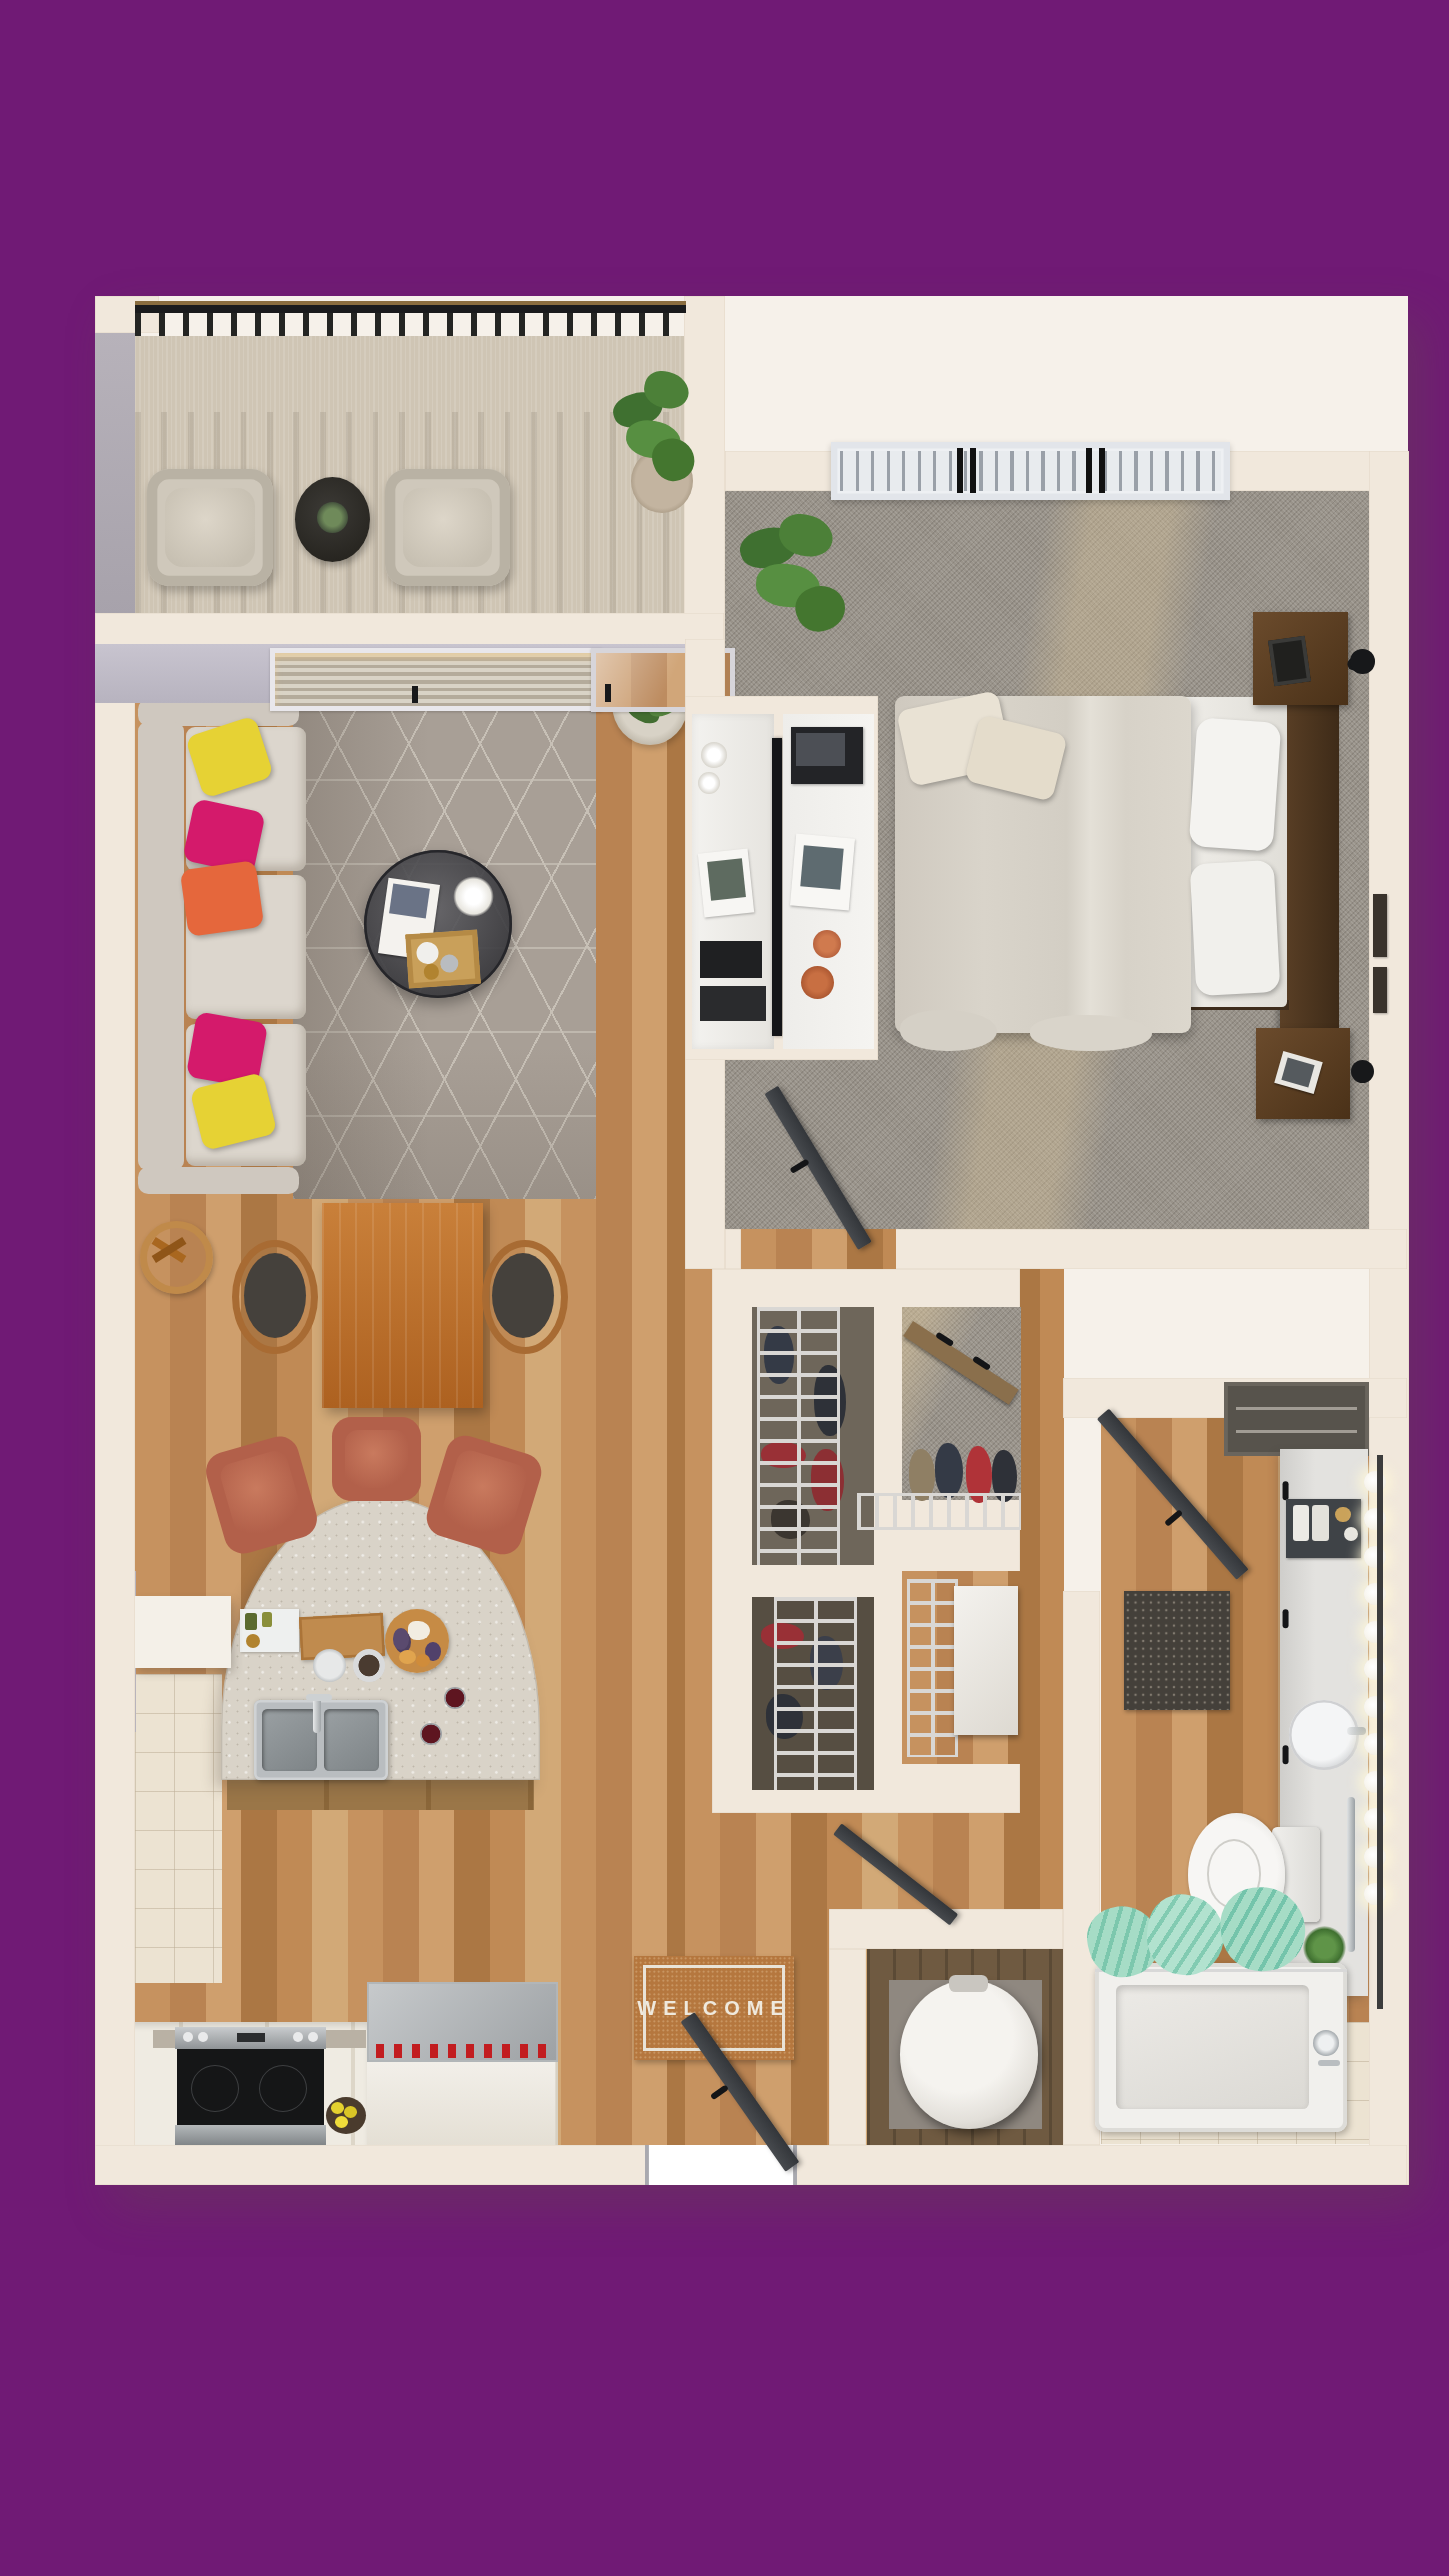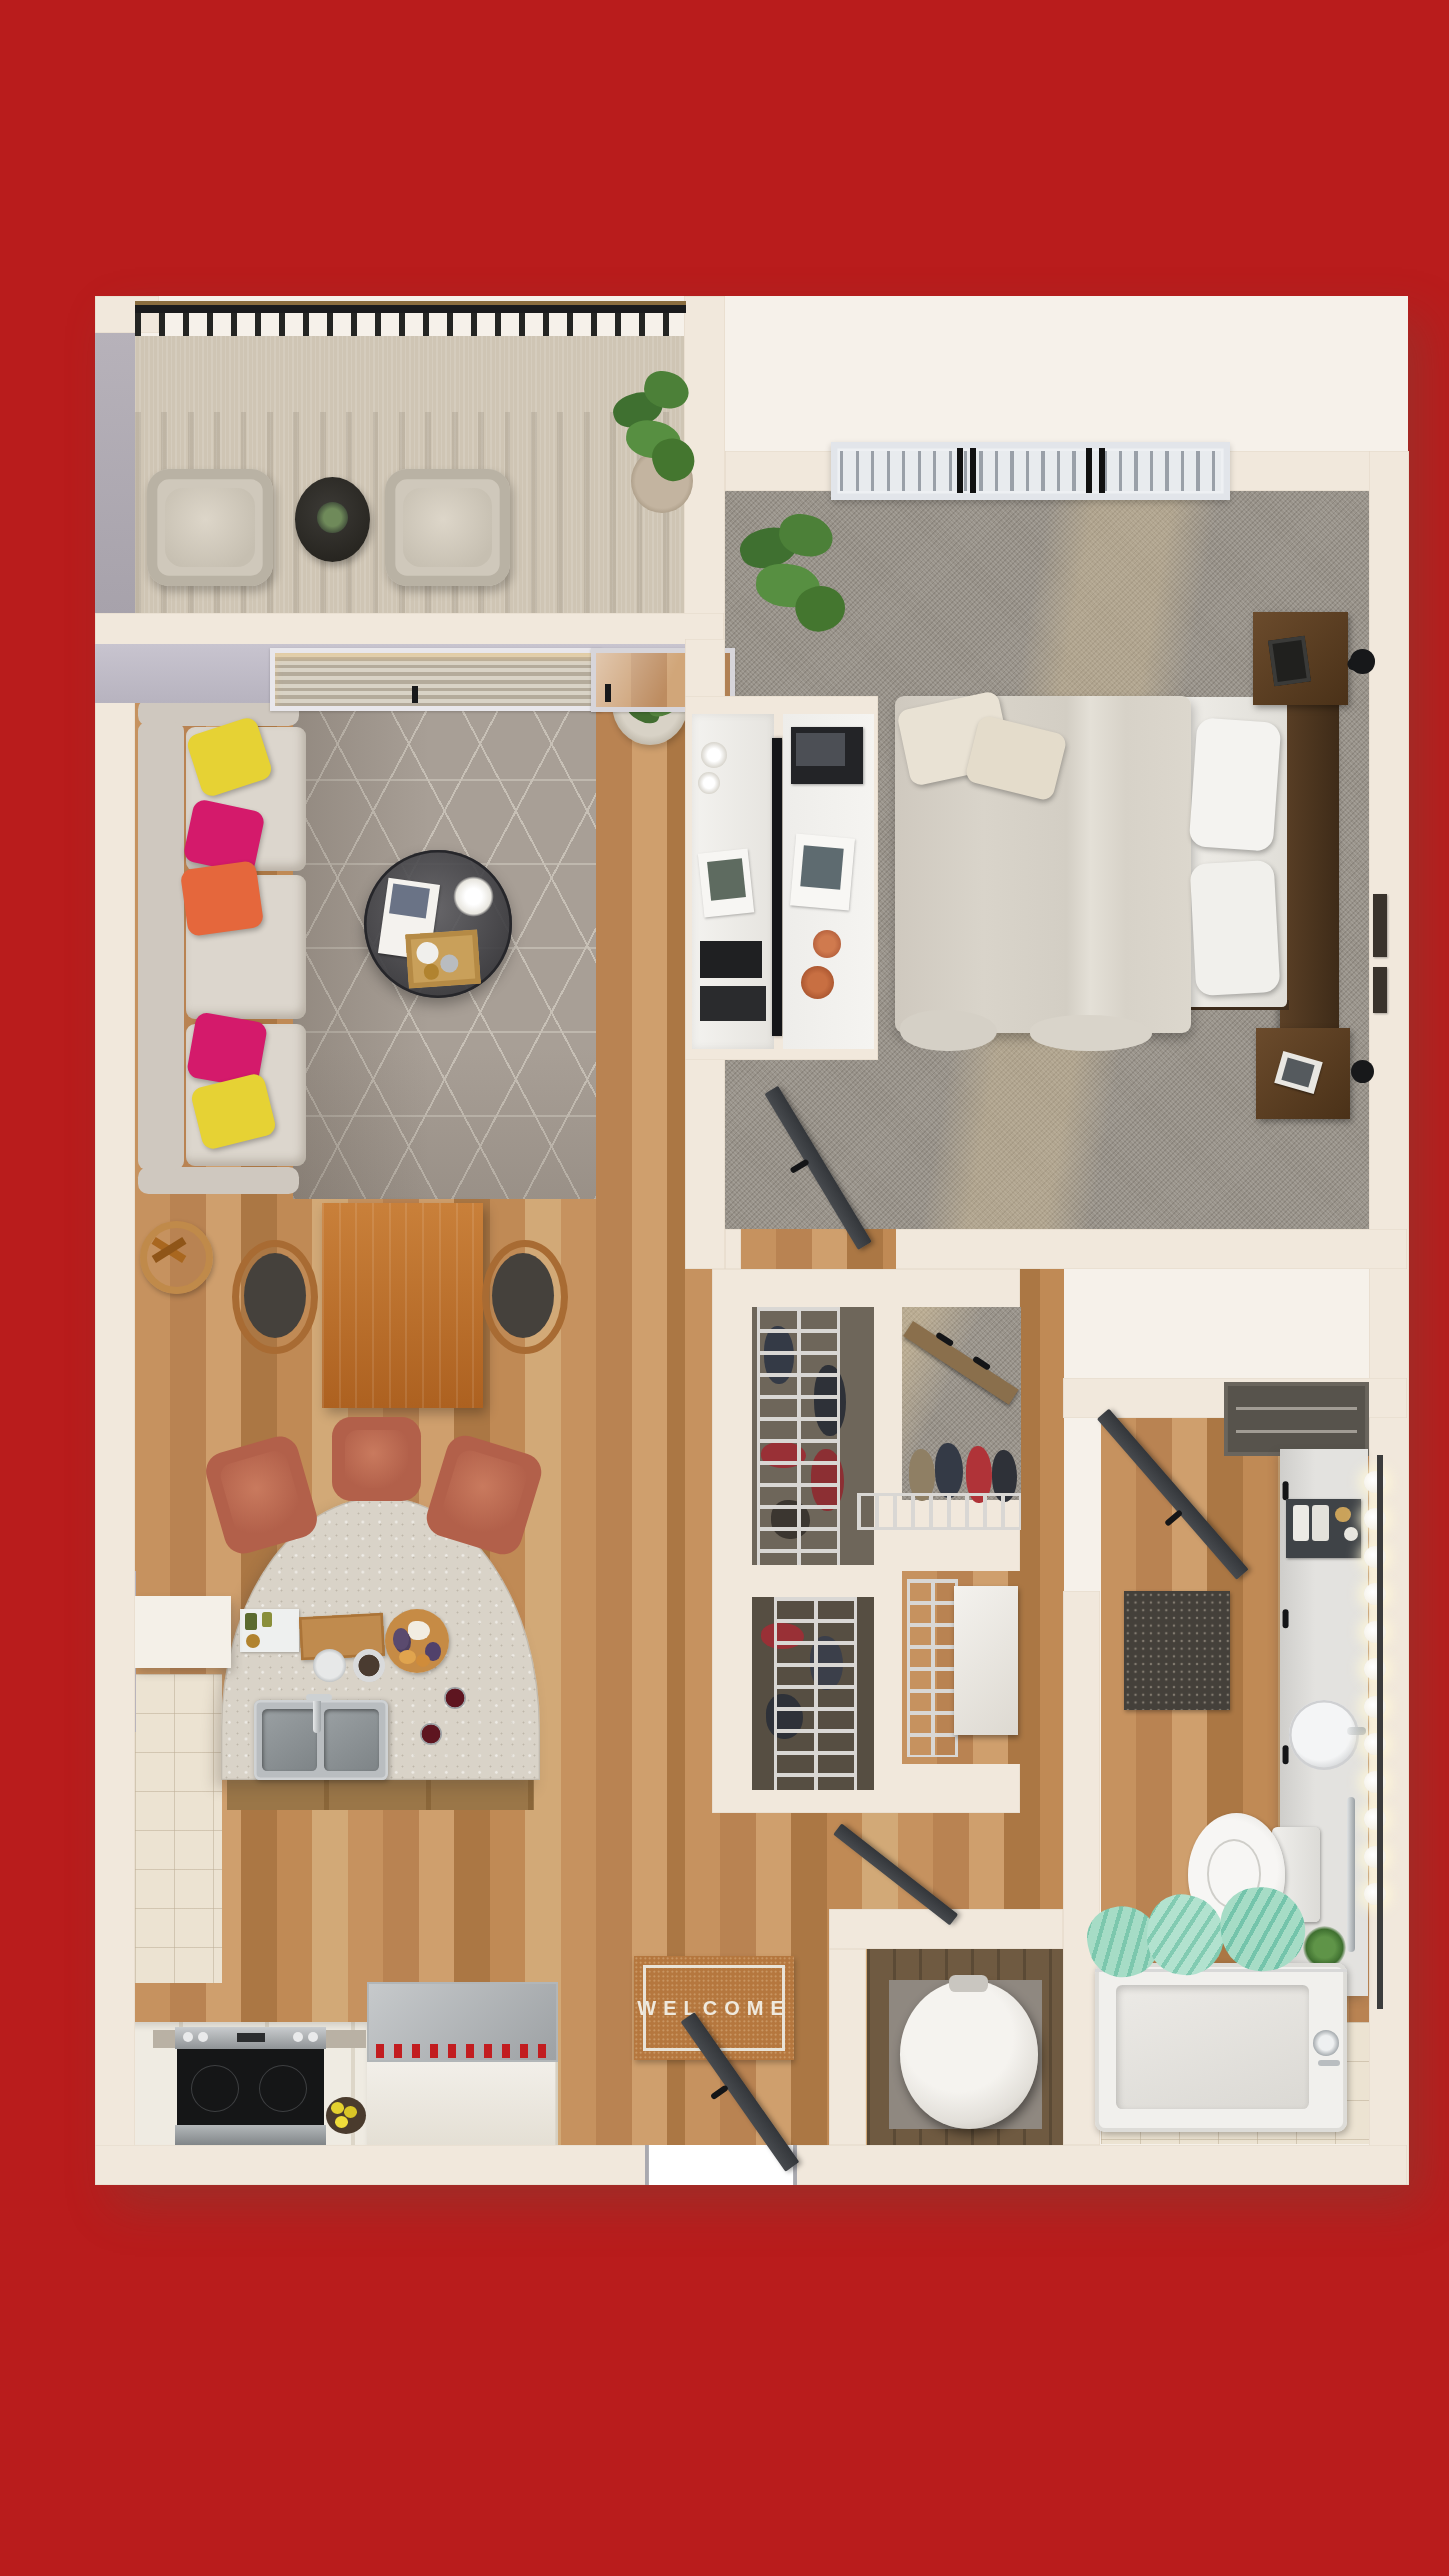--- a/index.html
+++ b/index.html
@@ -1,17 +1,17 @@
 <!DOCTYPE html>
 <html style="font-size:10.3px"><head>
 <meta charset="utf-8">
 <style>
   html,body{margin:0;padding:0;background:#ffffff;width:1449px;height:2576px;
     font-family:"Liberation Sans", sans-serif;}
-  #plan{position:relative;width:1449px;height:2576px;background:#b91c1c;overflow:hidden;}
+  #plan{position:relative;width:1449px;height:2576px;background:#701a75;overflow:hidden;}
   .abs{position:absolute;}
   
   .wall{background:#f1e8dc;box-shadow:inset 0 0 0 0.6px rgba(190,170,145,.25);}
   .wood{background-color:#c2905d;background-image:
     repeating-linear-gradient(90deg,#c6925f 0 35px,#b98352 35px 71px,#cf9f6d 71px 106px,
       #ab7744 106px 142px,#c08a55 142px 177px,#d2a977 177px 213px),
     repeating-linear-gradient(0deg,rgba(70,40,12,.10) 0 1.3px,rgba(0,0,0,0) 1.3px 200px);}
   .carpet{background-color:#99938a;background-image:
     repeating-linear-gradient(45deg,rgba(255,255,255,.10) 0 1.3px,rgba(0,0,0,0) 1.3px 3.2px),
     repeating-linear-gradient(-45deg,rgba(40,35,30,.13) 0 1.3px,rgba(0,0,0,0) 1.3px 3.9px);}

